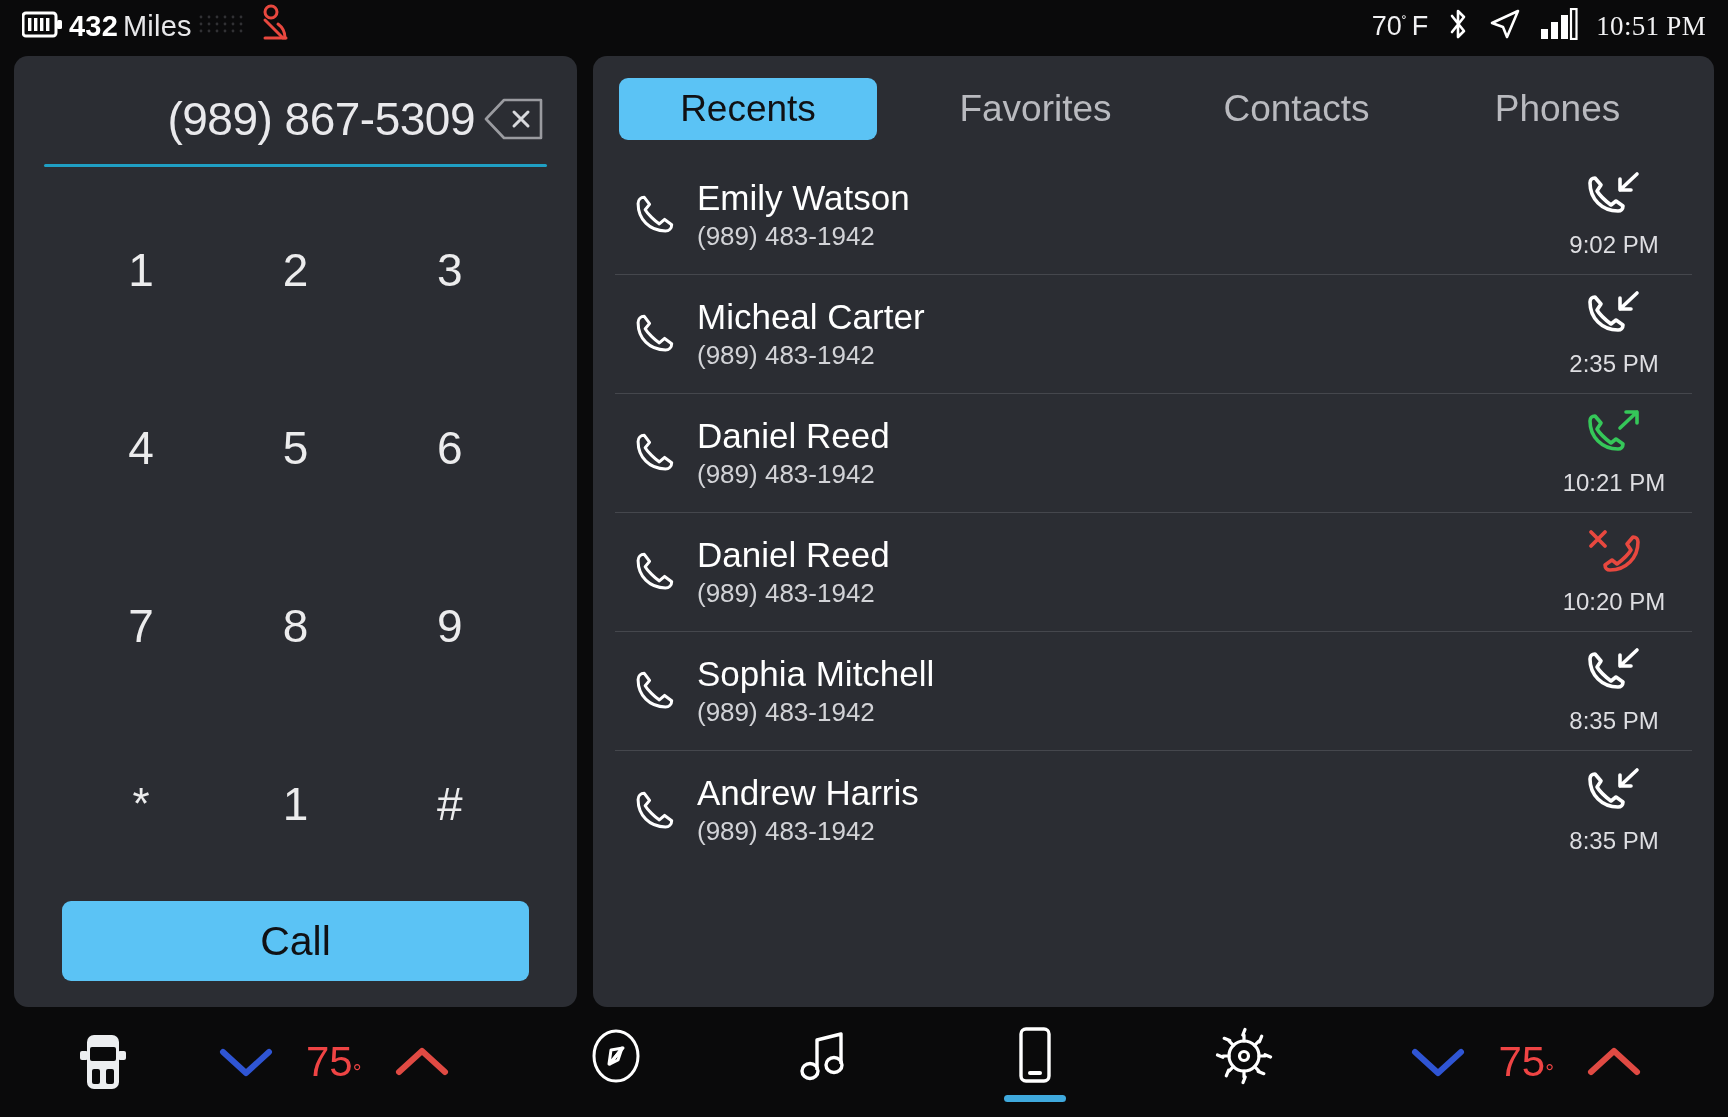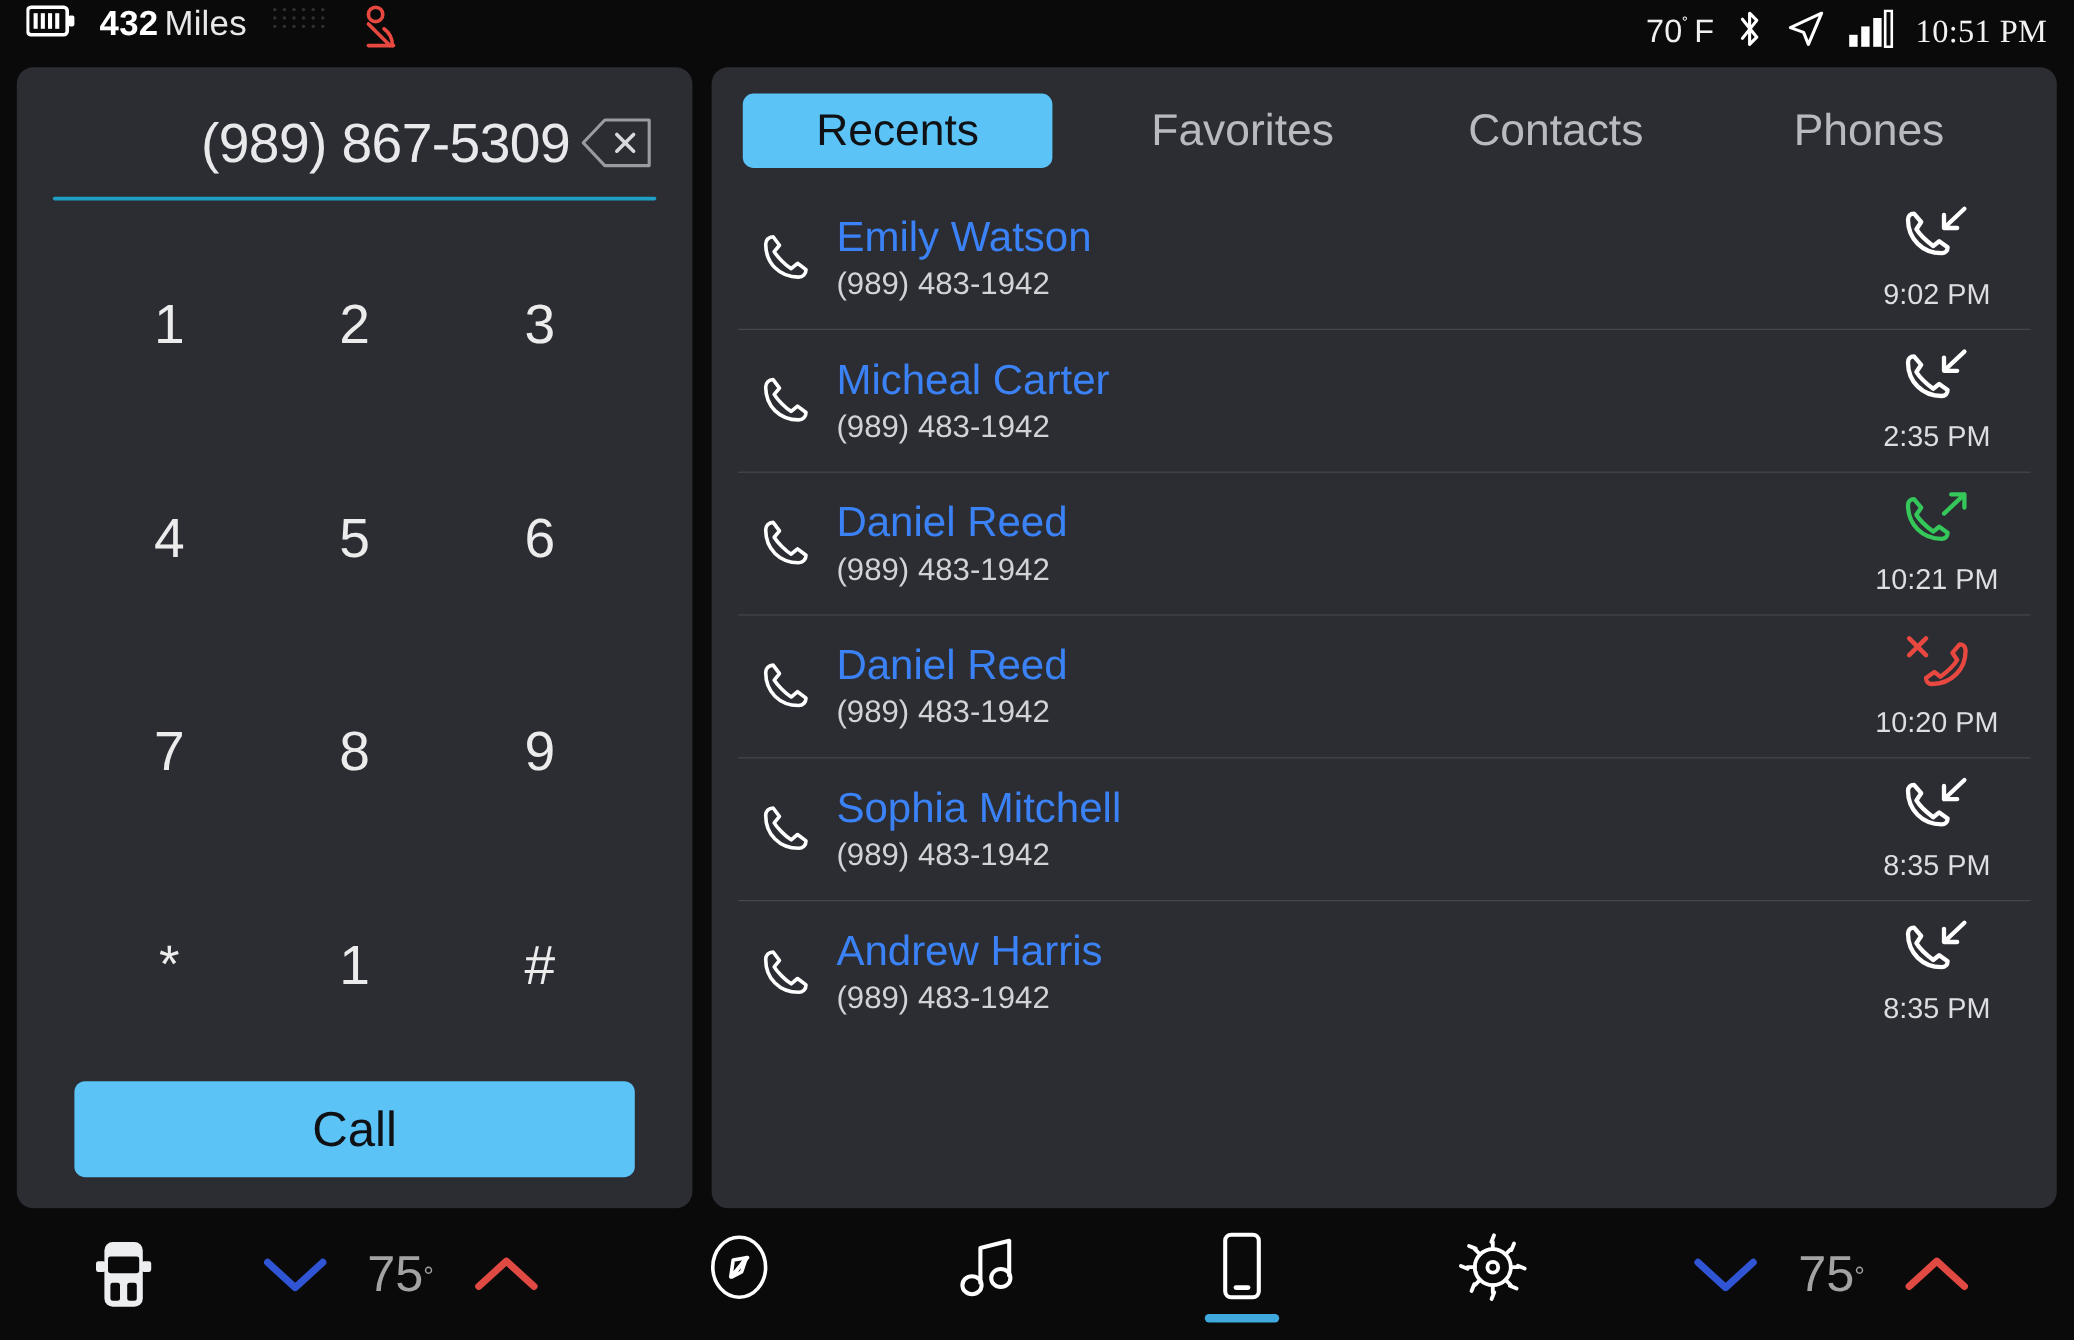--- a/index.html
+++ b/index.html
@@ -22,21 +22,21 @@
   
   .statusbar {
     height: 52px;
     flex: 0 0 52px;
     display: flex;
     align-items: center;
     padding: 0 22px 0 22px;
     background: #0a0a0b;
     color: #ffffff;
   }
-  .sb-left { display: flex; align-items: flex-start; gap: 19px; }
+  .sb-left { display: flex; align-items: center; gap: 5px; }
   .sb-right { margin-left: auto; display: flex; align-items: center; gap: 18px; }
   .battery-icon { display: block; }
   .range-text { font-size: 29px; letter-spacing: .2px; }
   .range-text b { font-weight: 700; }
   .range-text span.unit { font-weight: 400; color: #e8e8ea; margin-left: 5px; }
   .dots-icon { opacity: .30; }
   .seatbelt-icon { display: block; }
   .temp-text { font-size: 27px; font-weight: 400; color: #f0f0f2; display:flex; align-items:flex-start;}
   .temp-deg { font-size: 15px; line-height: 1; margin-top: 3px; }
   .temp-unit { margin-left: 5px; }
@@ -177,21 +177,21 @@
     align-items: center;
   }
   .row-info {
     flex: 1 1 auto;
     display: flex;
     flex-direction: column;
     justify-content: center;
     gap: 6px;
     padding-left: 4px;
   }
-  .row-name { font-size: 35px; color: #3b82f6; line-height: 1.05; }
+  .row-name { font-size: 35px; color: #ffffff; line-height: 1.05; }
   .row-number { font-size: 26px; color: #d2d3d7; line-height: 1.05; }
   .row-meta {
     flex: 0 0 auto;
     display: flex;
     flex-direction: column;
     align-items: center;
     justify-content: center;
     gap: 6px;
     min-width: 150px;
     padding-right: 6px;
@@ -207,21 +207,21 @@
     background: #0a0a0b;
     padding: 0 44px;
   }
   .bb-cell {
     display: flex;
     align-items: center;
     justify-content: center;
     cursor: pointer;
   }
   .bb-climate { display: flex; align-items: center; gap: 30px; }
-  .bb-temp { font-size: 42px; color: #a3a3a3; display: flex; align-items: center; }
+  .bb-temp { font-size: 42px; color: #ef4444; display: flex; align-items: flex-end; }
   .bb-temp .deg { font-size: 22px; margin-top: 4px; }
   .bb-center {
     flex: 1 1 auto;
     display: flex;
     align-items: center;
     justify-content: space-evenly;
   }
   .bb-nav-item {
     position: relative;
     display: flex;

